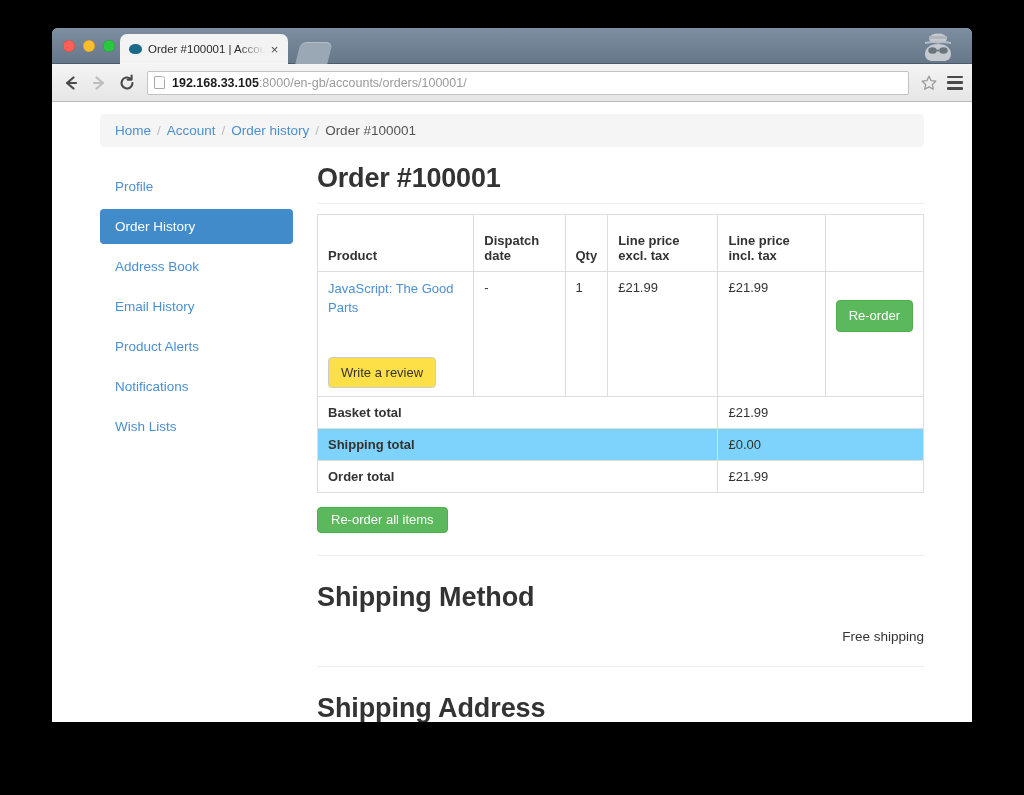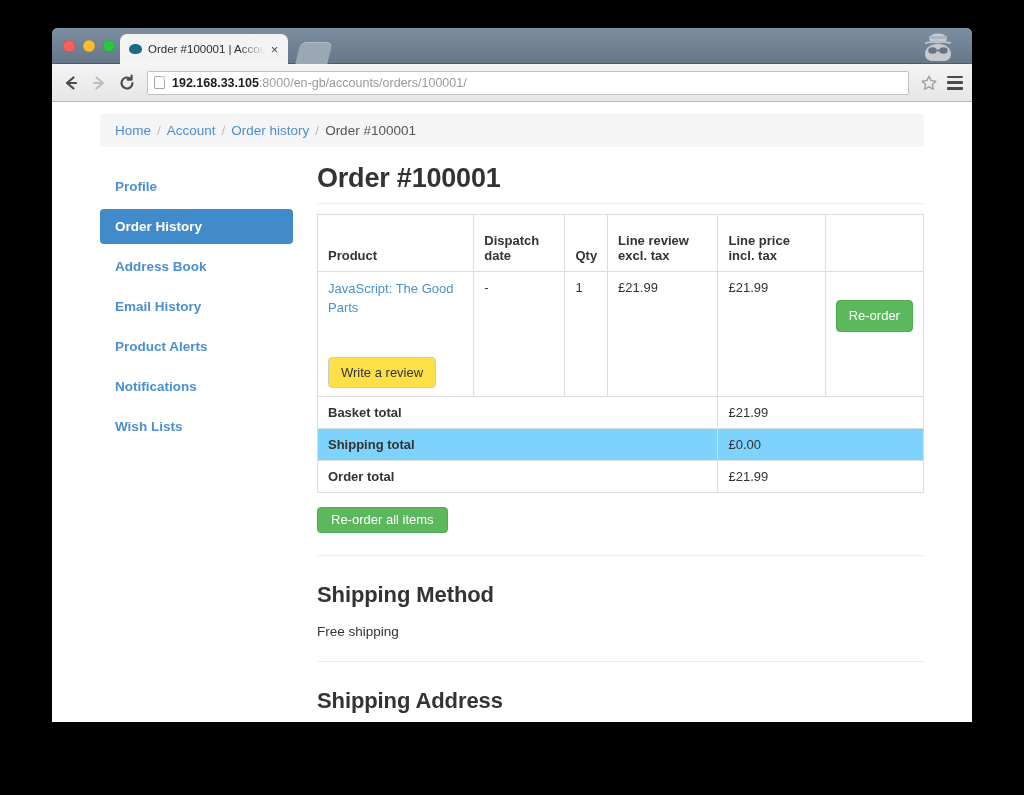--- a/index.html
+++ b/index.html
@@ -168,45 +168,44 @@
   .content { flex: 1 1 auto; padding-left: 24px; }
 
   .nav-item {
     display: block;
     padding: 10px 15px;
     font-size: 13.5px;
     color: #4b8fd1;
     text-decoration: none;
     border-radius: 4px;
     margin-bottom: 5px;
-    font-weight: bold;
   }
   .nav-item.active {
     background: #428bca;
     color: #ffffff;
   }
 
   h1.page-title {
     font-size: 27px;
     font-weight: bold;
     color: #333;
     margin: 0 0 10px 0;
     padding-bottom: 9px;
     border-bottom: 1px solid #eeeeee;
     letter-spacing: -0.2px;
   }
   h2.section-title {
-    font-size: 22px;
+    font-size: 27px;
     font-weight: bold;
     color: #333;
     margin: 26px 0 16px 0;
     letter-spacing: -0.1px;
   }
   .hr { border: 0; border-top: 1px solid #eeeeee; margin: 22px 0 0 0; }
-  .para { font-size: 13.5px; color: #333; margin: 0; }
+  .para { font-size: 13.5px; color: #333; margin: 0; text-align: right; }
 
   table.data {
     width: 100%;
     border-collapse: collapse;
     font-size: 13px;
     border: 1px solid #dddddd;
     margin-top: 10px;
   }
   table.data th, table.data td {
     border: 1px solid #dddddd;
@@ -355,21 +354,21 @@
         <main class="content">
 
           <h1 class="page-title">Order #100001</h1>
 
           <table class="data">
             <thead>
               <tr>
                 <th class="col-product">Product</th>
                 <th class="col-dispatch">Dispatch date</th>
                 <th class="col-qty">Qty</th>
-                <th class="col-excl">Line review excl. tax</th>
+                <th class="col-excl">Line price excl. tax</th>
                 <th class="col-incl">Line price incl. tax</th>
                 <th class="col-action"></th>
               </tr>
             </thead>
             <tbody>
               <tr>
                 <td class="cell cell-product">
                   <a href="#" class="prod-link">JavaScript: The Good Parts</a>
                   <div class="review-wrap">
                     <a href="#" class="btn btn-default">Write a review</a>

